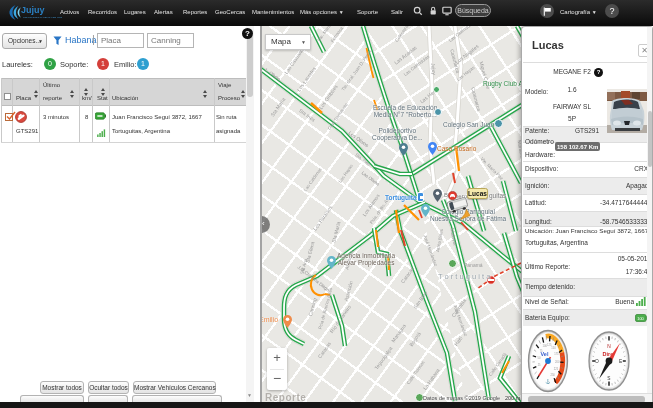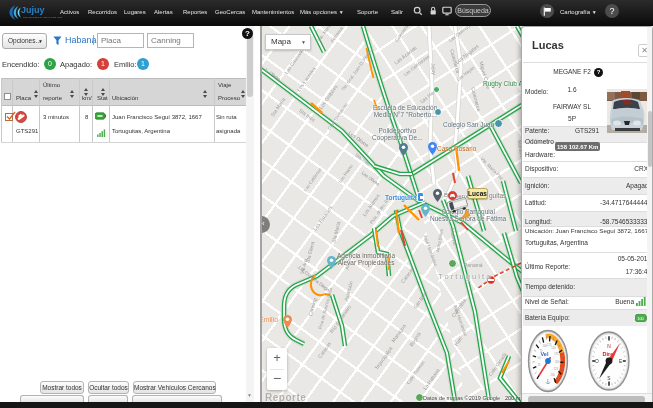--- a/index.html
+++ b/index.html
@@ -86,23 +86,23 @@
 <div id="lp">
   <div class="abs" style="left:2px;top:7px;width:45px;height:16px;border:1px solid #ababab;border-radius:3px;background:linear-gradient(#fefefe,#e3e3e3);font-size:6.5px;color:#333;line-height:14px;padding-left:5px;">Opciones... <span style="font-size:5px;position:absolute;right:3px;top:5px;line-height:1;">▼</span></div>
   <svg class="abs" style="left:53px;top:10px" width="9" height="10" viewBox="0 0 10 11">
     <path d="M0.5 0.5 H9.5 L6.2 4.8 V10 L3.8 8.6 V4.8 Z" fill="#2a76c6"></path>
   </svg>
   <div class="abs" style="left:65px;top:9px;font-size:9px;color:#2a76c6;">Habana</div>
   <div class="abs" style="left:92px;top:7px;font-size:11px;color:#999;">|</div>
   <div class="inp" style="left:97px;width:47px;">Placa</div>
   <div class="inp" style="left:147px;width:47px;">Canning</div>
 
-  <span class="btxt" style="left:2px">Encendido:</span>
+  <span class="btxt" style="left:2px">Laureles:</span>
   <div class="badg" style="left:44px;background:#2fa245;">0</div>
-  <span class="btxt" style="left:60px">Apagado:</span>
+  <span class="btxt" style="left:60px">Soporte:</span>
   <div class="badg" style="left:97px;background:#d43f3a;">1</div>
   <span class="btxt" style="left:114px">Emilio:</span>
   <div class="badg" style="left:137px;background:#2e9fd0;">1</div>
 
   <div class="abs" style="left:1px;top:52px;width:245px;height:28px;background:#d6d6d6;border-top:1px solid #bdbdbd;border-bottom:1px solid #bdbdbd;"></div>
   <div class="vline" style="left:1px"></div>
   <div class="vline" style="left:12px"></div>
   <div class="vline" style="left:39px"></div>
   <div class="vline" style="left:79px"></div>
   <div class="vline" style="left:92px"></div>

